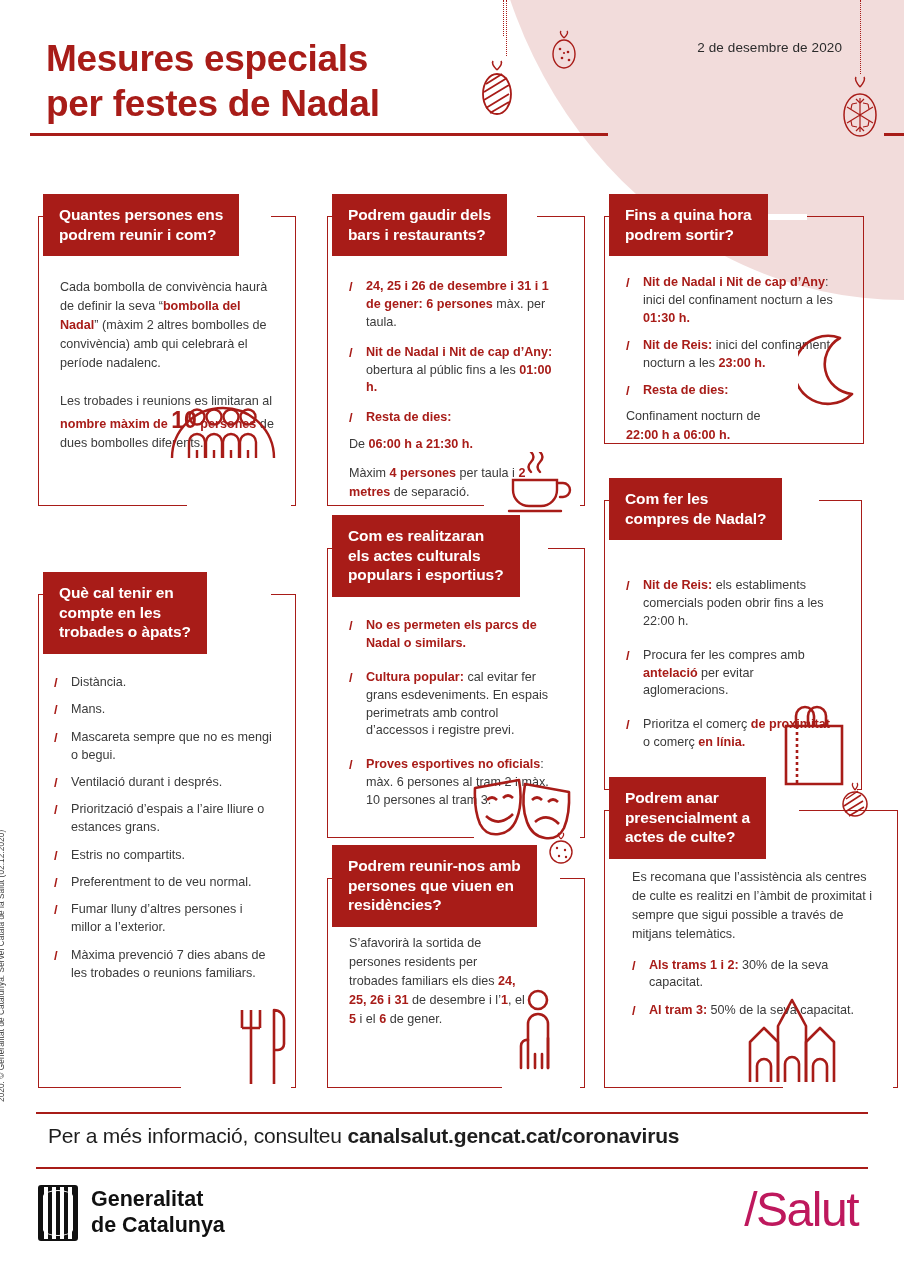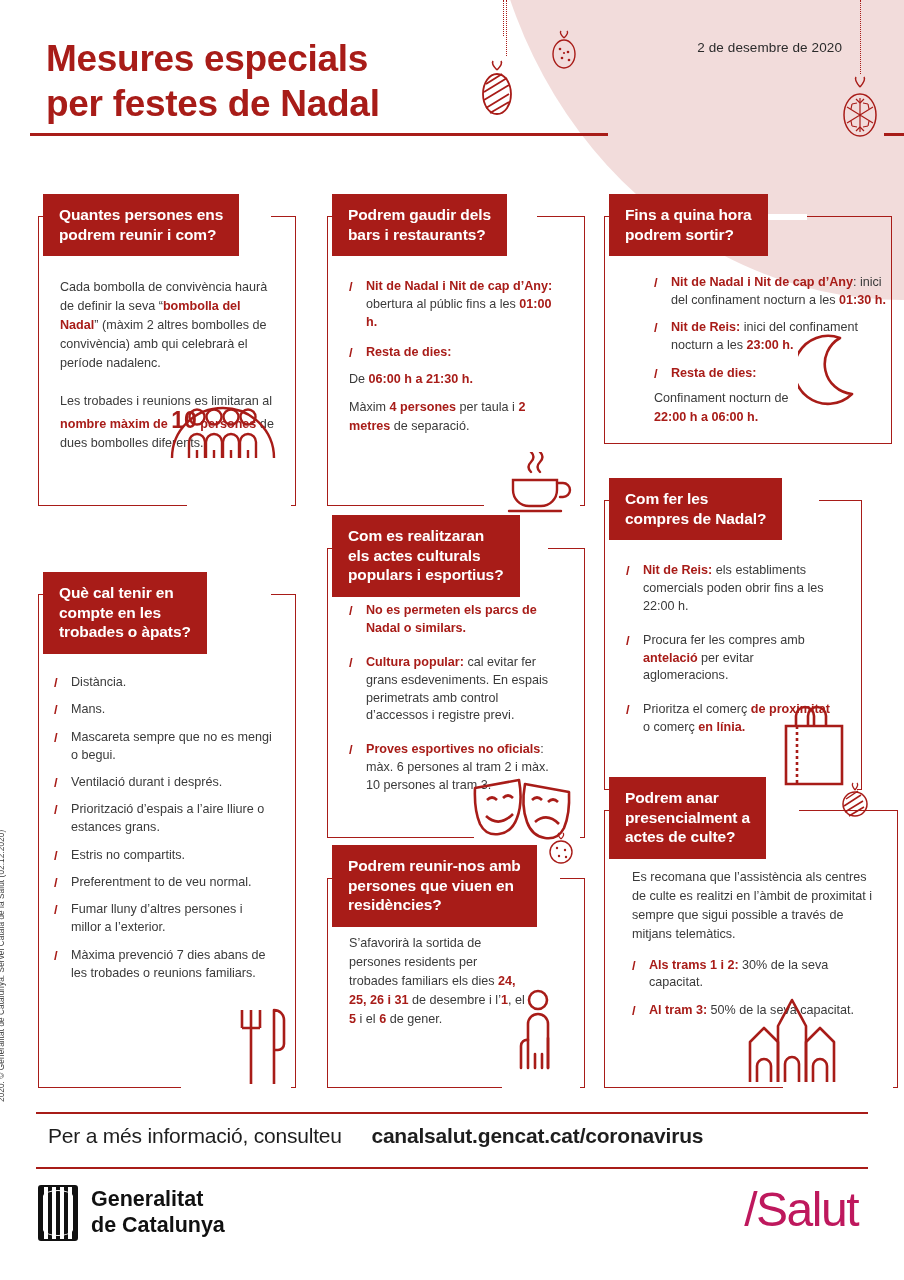--- a/index.html
+++ b/index.html
@@ -134,21 +134,21 @@
   ul.blist li:before {
     content: "/";
     position: absolute;
     left: 0; top: 0;
     color: #a81c18;
     font-weight: bold;
     font-size: 13px;
   }
   ul.blist li b, ul.blist li strong { color: #a81c18; font-weight: bold; }
   ul.blist.tight li { margin-bottom: 9.5px; }
-  ul.blist.loose li { margin-bottom: 16px; }
+  ul.blist.loose li { margin-bottom: 16px; margin-top: 15px; }
 
   .icon-svg { position: absolute; z-index: 4; }
   .icon-svg svg { display: block; }
 
   
   .side-copy {
     position: absolute;
     left: 6px; bottom: 178px;
     transform-origin: left bottom;
     transform: rotate(-90deg);
@@ -164,21 +164,21 @@
     width: 832px; height: 2px; background: #a81c18;
   }
   .ft-rule-bot {
     position: absolute; left: 36px; top: 1167px;
     width: 832px; height: 2px; background: #a81c18;
   }
   .ft-text {
     position: absolute; left: 48px; top: 1124px;
     font-size: 21px; color: #1e1e1e; letter-spacing: -0.2px;
   }
-  .ft-text b { font-weight: bold; margin-left: 24px; }
+  .ft-text b { font-weight: bold; }
 
   .gencat {
     position: absolute; left: 38px; top: 1185px;
     display: flex; align-items: center; gap: 13px;
   }
   .gencat-mark {
     width: 40px; height: 56px;
     border: 2.2px solid #111;
     background:
       repeating-linear-gradient(to right,
@@ -318,20 +318,21 @@
 
   <div class="card" style="left:327px; top:216px; width:258px; height:290px;">
     <div class="card-frame">
       <div class="frame-notch-l" style="width:195px;"></div>
       <div class="frame-notch-b" style="right:4px; width:96px;"></div>
     </div>
     <div class="card-banner">Podrem gaudir dels
 bars i restaurants?</div>
     <div class="card-body" style="top:62px;">
       <ul class="blist">
+        <li><b>24, 25 i 26 de desembre i 31 i 1 de gener: 6 persones</b><span> màx. per taula.</span></li>
         <li><b>Nit de Nadal i Nit de cap d’Any:</b><span> obertura al públic fins a les </span><b>01:00 h.</b></li>
         <li style="margin-bottom:8px;"><b>Resta de dies:</b></li>
       </ul>
       <p class="para" style="margin-bottom:10px;"><span>De </span><b>06:00 h a 21:30 h.</b></p>
       <p class="para"><span>Màxim </span><b>4 persones</b><span> per taula i </span><b>2 metres</b><span> de separació.</span></p>
     </div>
     <div class="icon-svg" style="left:172px; top:236px;">
       <svg width="76" height="62" viewBox="0 0 76 62">
         <g fill="none" stroke="#a81c18" stroke-width="2.4" stroke-linecap="round">
           <path d="M32 20 q-5 -5 0 -10 q5 -5 0 -10"></path>
@@ -399,27 +400,27 @@
     <svg width="26" height="36" viewBox="0 0 26 36">
       <path d="M13 7 q-4 -4 -2 -6 M13 7 q4 -4 2 -6" fill="none" stroke="#a81c18" stroke-width="1.2"></path>
       <circle cx="13" cy="20" r="11" fill="none" stroke="#a81c18" stroke-width="1.4"></circle>
       <circle cx="9" cy="16" r="1.2" fill="#a81c18"></circle>
       <circle cx="17" cy="18" r="1.2" fill="#a81c18"></circle>
       <circle cx="11" cy="24" r="1.2" fill="#a81c18"></circle>
       <circle cx="18" cy="25" r="1.2" fill="#a81c18"></circle>
     </svg>
   </div>
 
-  <div class="card" style="left:604px; top:216px; width:288px; height:228px;">
+  <div class="card" style="left:604px; top:216px; width:260px; height:228px;">
     <div class="card-frame">
       <div class="frame-notch-l" style="width:188px;"></div>
     </div>
     <div class="card-banner">Fins a quina hora
 podrem sortir?</div>
-    <div class="card-body" style="top:58px;margin-left:28px;">
+    <div class="card-body" style="top:58px;">
       <ul class="blist tight">
         <li><b>Nit de Nadal i Nit de cap d’Any</b><span>: inici del confinament nocturn a les </span><b>01:30 h.</b></li>
         <li><b>Nit de Reis:</b><span> inici del confinament nocturn a les </span><b>23:00 h.</b></li>
         <li style="margin-bottom:7px;"><b>Resta de dies:</b></li>
       </ul>
       <p class="para"><span>Confinament nocturn de </span><br><b>22:00 h a 06:00 h.</b></p>
     </div>
     <div class="icon-svg" style="left:194px; top:118px;">
       <svg width="62" height="72" viewBox="0 0 62 72">
         <path d="M42 4 a34 34 0 1 0 12 56 a30 30 0 0 1 -12 -56 z" fill="none" stroke="#a81c18" stroke-width="2.6" stroke-linejoin="round"></path>

